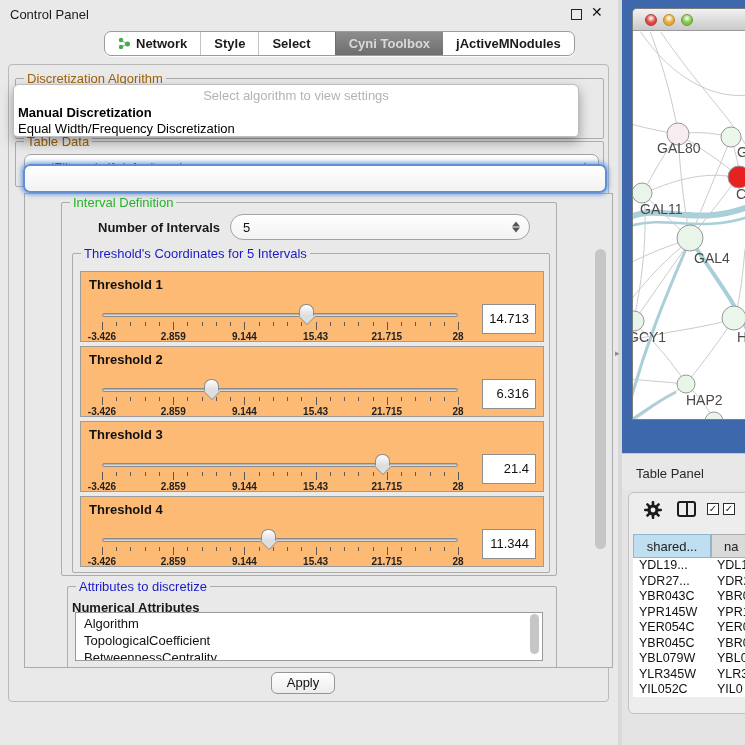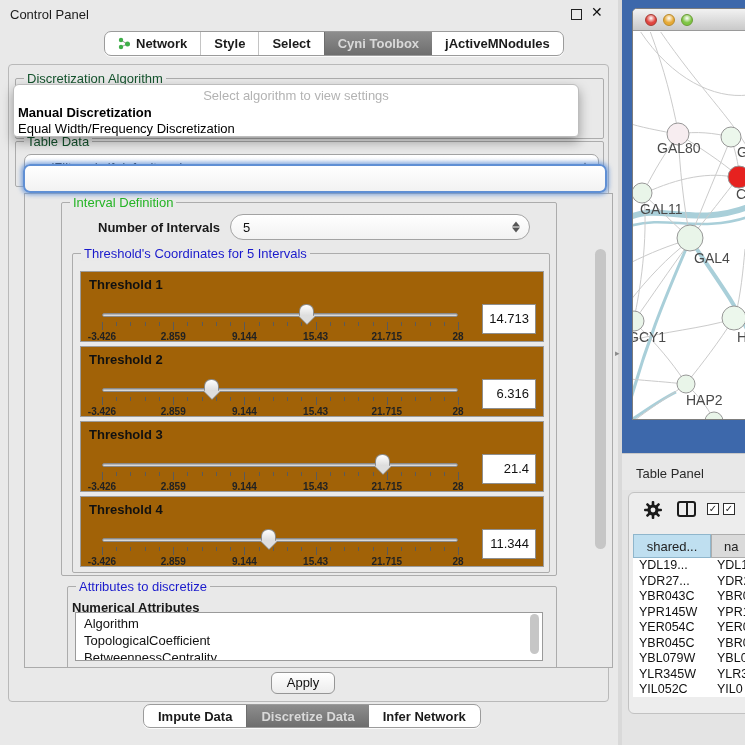--- a/index.html
+++ b/index.html
@@ -12,33 +12,33 @@
   #cp-title { left:10px; top:7px; font-size:13px; color:#1c1c1c; }
   #float-btn { left:571px; top:9px; width:11px; height:11px; border:1.5px solid #222; background:transparent; }
   #close-btn { left:591px; top:4px; font-size:14px; font-weight:bold; color:#111; }
 
   
   .segbar { display:flex; border:1px solid #9b9b9b; border-radius:7px; background:#fff;
     overflow:hidden; height:25px; box-shadow:0 1px 0 rgba(255,255,255,.8); }
   .seg { display:flex; align-items:center; gap:5px; padding:0 13px; font-size:13px; font-weight:bold;
     color:#1a1a1a; border-left:1px solid #c4c4c4; white-space:nowrap; cursor:default; }
   .seg:first-child { border-left:none; }
-  .seg.active { background:linear-gradient(#8d8d8d,#6e6e6e); color:#d9d9d9; border-left-color:#6e6e6e; }
+  .seg.active { background:linear-gradient(#8d8d8d,#6e6e6e); color:#d9d9d9; border-left-color:#6e6e6e;margin-left:11px; }
   .seg.active + .seg { border-left:none; }
   #top-tabs { left:104px; top:31px; }
   #bottom-tabs { left:143px; top:704px; height:24px; }
   #bottom-tabs .seg { padding:0 14px; }
 
   
   #outer-panel { left:8px; top:64px; width:601px; height:638px; border:1px solid #b9b9b9;
     border-radius:4px; background:#e9e9e9; }
 
   
   .grp { position:absolute; border:1px solid #acacac; border-radius:2px; background:#e9e9e9; }
-  .grp-title { position:absolute; top:-8px; left:8px; padding:0 3px; background:#e9e9e9; font-size:13px; color:#14532d; }
+  .grp-title { position:absolute; top:-8px; left:8px; padding:0 3px; background:#e9e9e9; font-size:13px; color:#a16207; }
   .grp-title.green { color:#25b425; }
   .grp-title.blue  { color:#1a1acc; }
 
   
   .combo { position:absolute; background:linear-gradient(#ffffff,#f2f2f2); border:1px solid #a3a3a3;
     border-radius:7px; font-size:13px; color:#111; display:flex; align-items:center; padding:0 26px 0 12px; }
   .stepper { position:absolute; right:9px; top:50%; transform:translateY(-50%); display:flex;
     flex-direction:column; gap:1px; }
   .stepper i { width:0; height:0; border-left:4px solid transparent; border-right:4px solid transparent; }
   .stepper i.up   { border-bottom:5px solid #555; }
@@ -55,21 +55,21 @@
   .popup-opt.bold { font-weight:bold; }
 
   
   #scroll-panel { left:14px; top:192px; width:589px; height:475px; border:1px solid #ababab;
     background:#e9e9e9; overflow:hidden;margin-left:9px; }
   .vthumb { position:absolute; background:#c6c6c6; border-radius:6px; }
 
   .bold-label { position:absolute; font-size:13px; font-weight:bold; color:#1a1a1a; }
 
   
-  .tbox { position:absolute; left:7px; width:464px; height:71px; border:1px solid #9c9c9c; background:#a16207; }
+  .tbox { position:absolute; left:7px; width:464px; height:71px; border:1px solid #9c9c9c; background:#fdba74; }
   .tbox .ttitle { position:absolute; left:8px; top:5px; font-size:13px; font-weight:bold; color:#111; }
   .track { position:absolute; left:21px; top:41px; width:356px; height:4px;
     background:linear-gradient(#9f9f9f,#d2d2d2 60%,#e6e6e6); border:1px solid #8a8a8a; border-radius:3px; }
   .thumb { position:absolute; top:32px; width:15px; height:12px;
     background:linear-gradient(#fefefe,#dcdcdc); border:1px solid #8b8b8b; border-bottom:none;
     border-radius:7px 7px 1px 1px; z-index:1; }
   .thumb::after { content:""; position:absolute; left:-1px; top:11px; width:0; height:0;
     border-left:8.5px solid transparent; border-right:8.5px solid transparent;
     border-top:8px solid #dedede; filter:drop-shadow(0 1px 0 #8b8b8b); }
   .ticks { position:absolute; left:21px; top:50px; width:356px; height:9px; }
@@ -375,31 +375,20 @@
 
     <div id="apply-btn" class="abs" style="left:262px; top:607px;">Apply</div>
   </div>
 
   <div id="algo-popup" class="abs">
     <div id="popup-hint">Select algorithm to view settings</div>
   <div class="popup-opt bold" style="top: 20px;">Manual Discretization</div>
       <div class="popup-opt" style="top: 36px;">Equal Width/Frequency Discretization</div>
     </div>
 
-  <div id="bottom-tabs" class="abs segbar">
-      <div class="seg">
-        <span>Impute Data</span>
-      </div>
-      <div class="seg active">
-        <span>Discretize Data</span>
-      </div>
-      <div class="seg">
-        <span>Infer Network</span>
-      </div>
-    </div>
 </div>
 
 <div id="divider" class="abs"></div>
 <div id="divider-grip" class="abs">▸</div>
 
 <div id="desktop" class="abs">
   <div id="net-window" class="abs" style="left:10px; top:8px;">
     <div id="net-titlebar">
         <div class="tl" style="left: 12px; background: radial-gradient(circle at 50% 32%, rgb(255, 255, 255) 0%, rgb(224, 68, 62) 55%, rgb(224, 68, 62)); border: 1px solid rgb(165, 59, 51);"></div>
         <div class="tl" style="left: 30px; background: radial-gradient(circle at 50% 32%, rgb(255, 255, 255) 0%, rgb(230, 169, 53) 55%, rgb(230, 169, 53)); border: 1px solid rgb(185, 138, 42);"></div>

